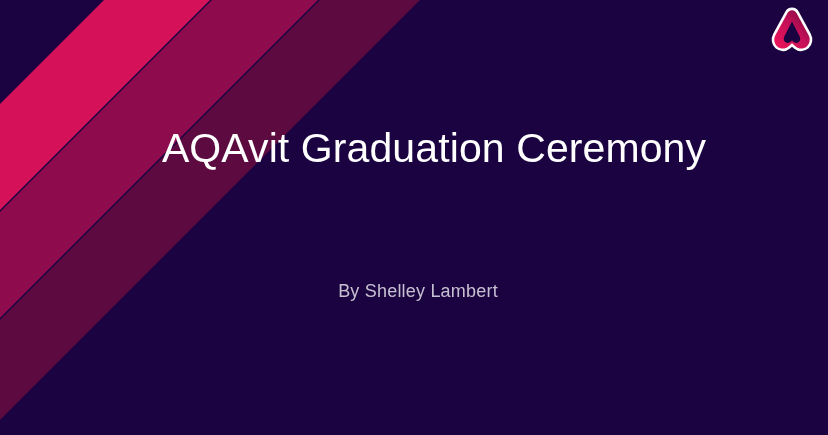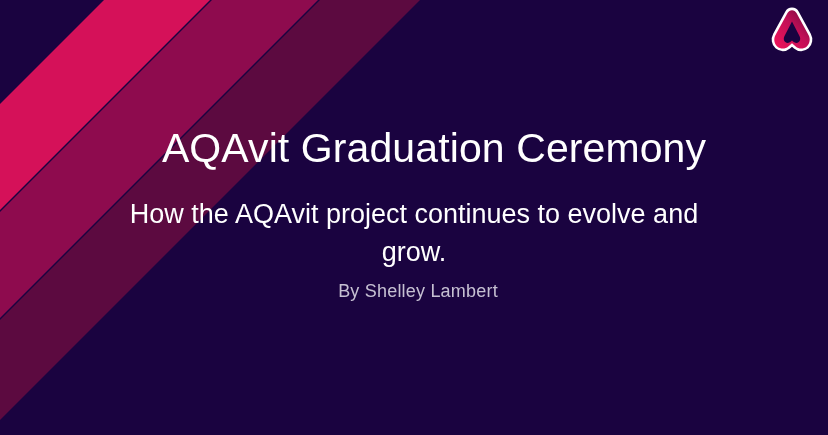--- a/index.html
+++ b/index.html
@@ -102,17 +102,16 @@
       <g>
         <path d="M23 3.2 C24.9 3.2 26.6 4.3 27.5 6.0 L39.5 28.0 C41.6 31.9 40.9 36.6 37.8 39.4 C34.6 42.2 29.9 42.3 26.7 39.5 L23 36.3 L19.3 39.5 C16.1 42.3 11.4 42.2 8.2 39.4 C5.1 36.6 4.4 31.9 6.5 28.0 L18.5 6.0 C19.4 4.3 21.1 3.2 23 3.2 Z" fill="none" stroke="#ffffff" stroke-width="5.2" stroke-linejoin="round"></path>
         <path d="M23 3.2 C24.9 3.2 26.6 4.3 27.5 6.0 L39.5 28.0 C41.6 31.9 40.9 36.6 37.8 39.4 C34.6 42.2 29.9 42.3 26.7 39.5 L23 36.3 L19.3 39.5 C16.1 42.3 11.4 42.2 8.2 39.4 C5.1 36.6 4.4 31.9 6.5 28.0 L18.5 6.0 C19.4 4.3 21.1 3.2 23 3.2 Z" fill="url(#aGrad)"></path>
         <path d="M23 14.6 L30.6 29.2 C31.7 31.4 31.3 33.8 29.7 35.1 C28.1 36.4 25.9 36.2 24.4 34.8 L23 33.5 L21.6 34.8 C20.1 36.2 17.9 36.4 16.3 35.1 C14.7 33.8 14.3 31.4 15.4 29.2 Z" fill="#1a0340"></path>
       </g>
     </svg>
   </div>
 
   <div id="title" style="color: rgb(255, 255, 255);">AQAvit Graduation Ceremony</div>
 
-  <div id="subtitle" style="color: rgb(255, 255, 255);">How the AQAvit project continues to evolve and grow.</div>
 
   <div id="byline" style="color: rgb(198, 192, 210);">By Shelley Lambert</div>
 
 </div>
 
 </body></html>

